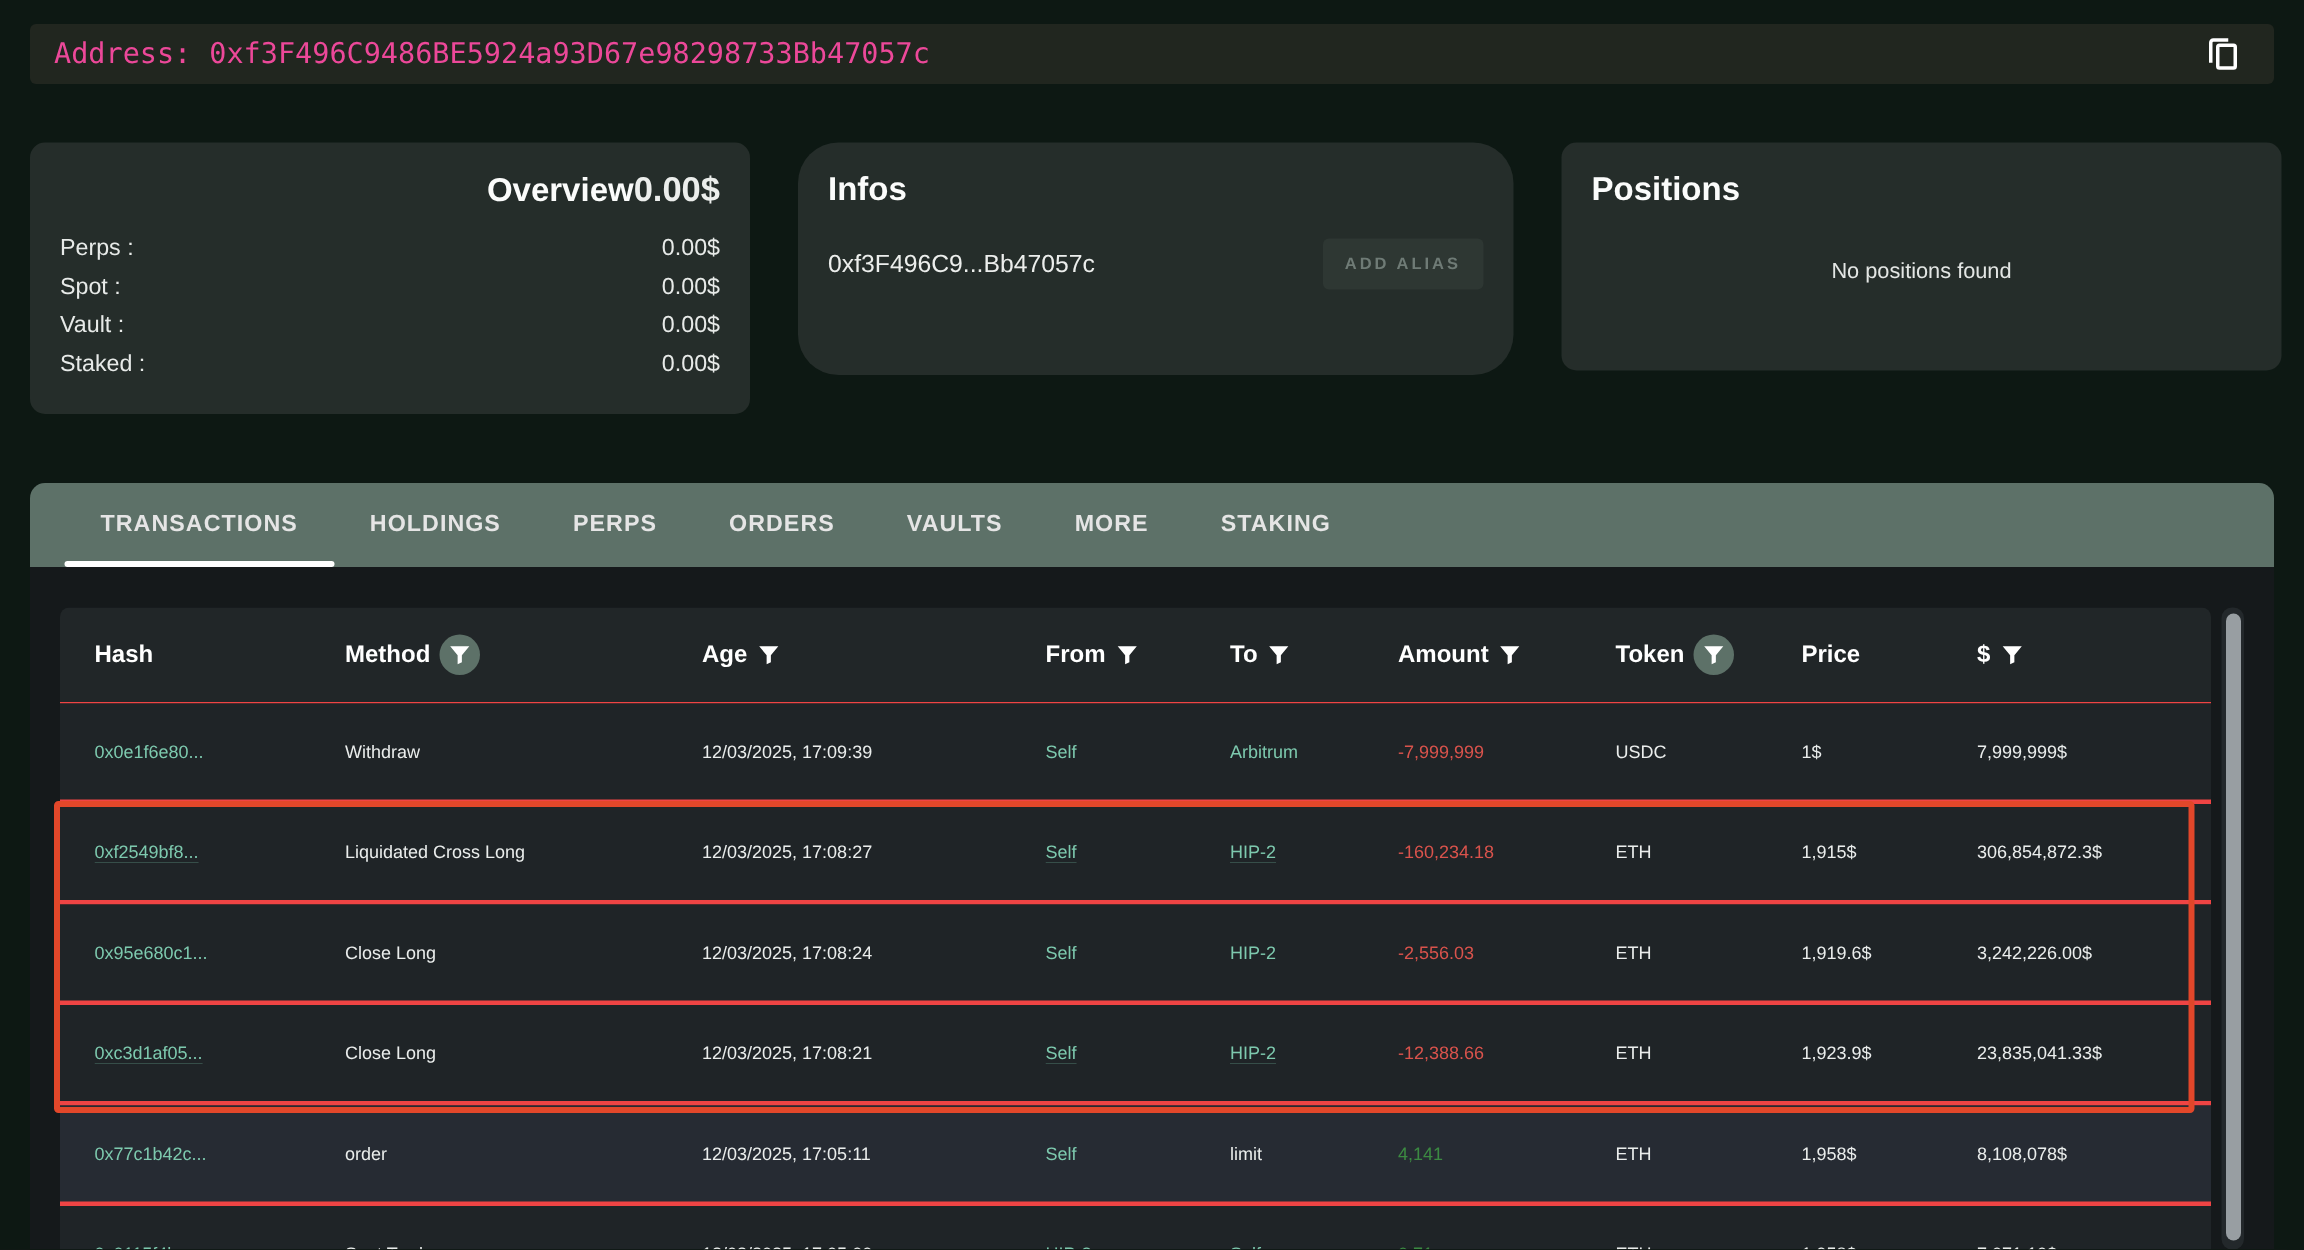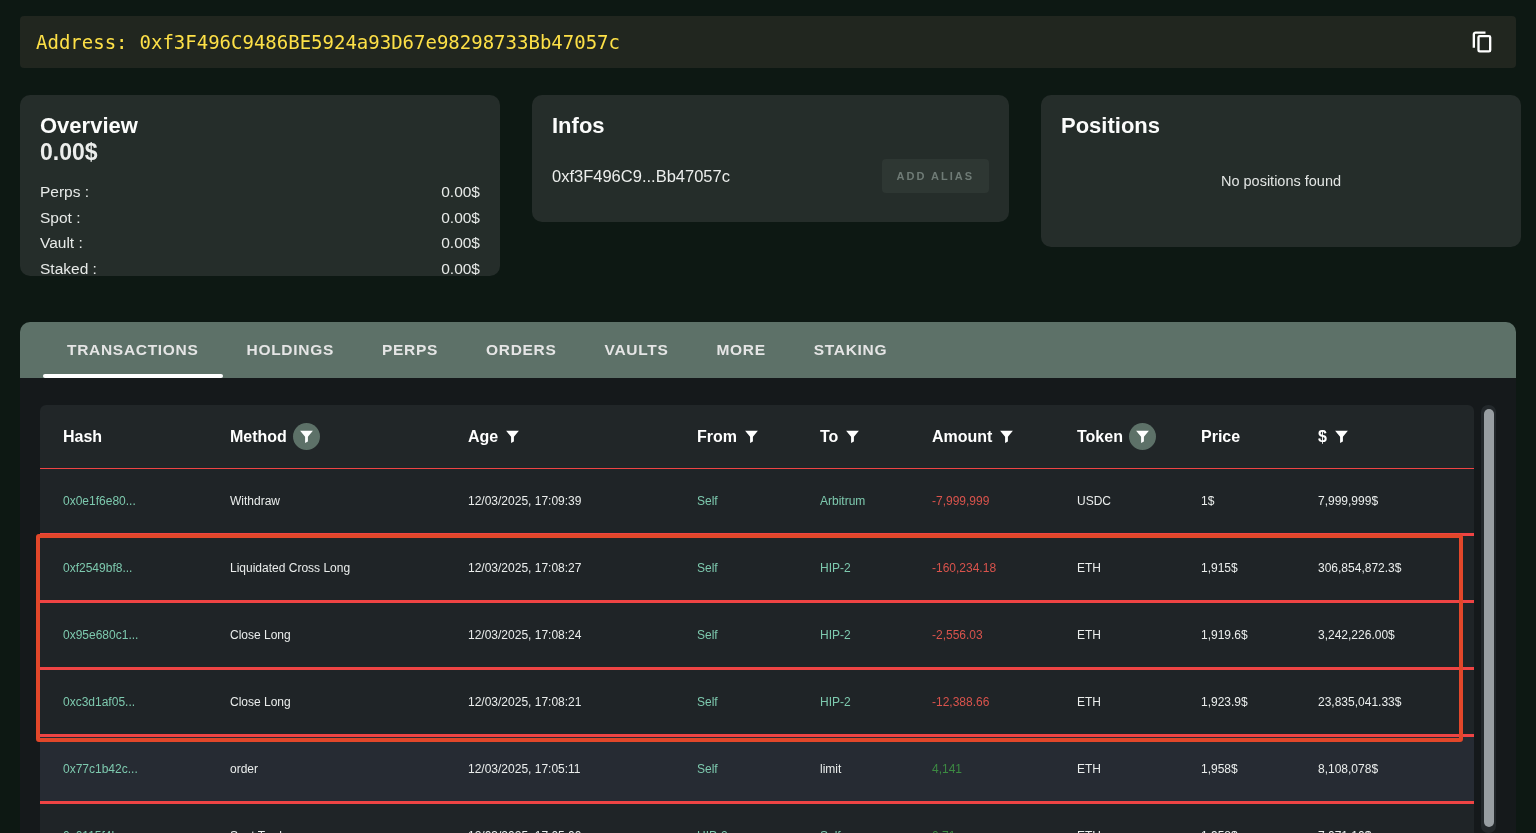--- a/index.html
+++ b/index.html
@@ -6,40 +6,40 @@
   html,body { margin:0; padding:0; }
   body {
     background:#0d1813;
     font-family:"Liberation Sans", sans-serif;
     color:#eceeec;
   }
   #app { position:relative; width:1536px; height:833px; overflow:hidden; background:#0d1813; }
 
   
   .addr {
-    position:absolute; left:20px; top:16px; right:20px; height:52px;
+    position:absolute; left:20px; top:16px; right:20px; height:40px;
     background:#21261f; border-radius:4px;
     display:flex; align-items:center; padding:0 16px;
-    font-family:"DejaVu Sans Mono", monospace; font-size:19px; color:#fde047;
+    font-family:"DejaVu Sans Mono", monospace; font-size:19px; color:#ec4899;
   }
   .addr .copy-btn {
     margin-left:auto; background:none; border:none; cursor:pointer;
     display:flex; align-items:center; padding:4px;
   }
 
   
   .cards { position:absolute; left:20px; top:95px; display:flex; gap:32px; align-items:flex-start; }
   .card { background:#252d2a; border-radius:10px; padding:18px 20px; }
   .card-title { font-size:22px; font-weight:bold; color:#fbfcfb; }
   .card.overview { width:480px; height:181px; }
-  .ov-head { display:flex; justify-content:flex-end; align-items:baseline;flex-direction:column; }
+  .ov-head { display:flex; justify-content:flex-end; align-items:baseline; }
   .ov-total { font-size:23px; font-weight:bold; }
   .ov-rows { margin-top:13px; font-size:15.5px; color:#e7eae8; }
   .ov-row { display:flex; justify-content:space-between; line-height:25.5px; }
-  .card.infos { width:477px; height:127px; }
+  .card.infos { width:477px; height:155px;border-radius:27px; }
   .infos-row { display:flex; align-items:center; margin-top:20px; }
   .infos-addr { font-size:16.5px; }
   .alias-btn {
     margin-left:auto; background:#2e3733; color:#6f7b76; font-family:"Liberation Sans",sans-serif;
     font-size:11px; font-weight:bold; letter-spacing:2px; padding:11px 15px;
     border:none; border-radius:4px; cursor:pointer;
   }
   .card.positions { width:480px; height:152px; }
   .positions .empty { text-align:center; margin-top:34px; font-size:14.5px; color:#e3e6e4; }
 

